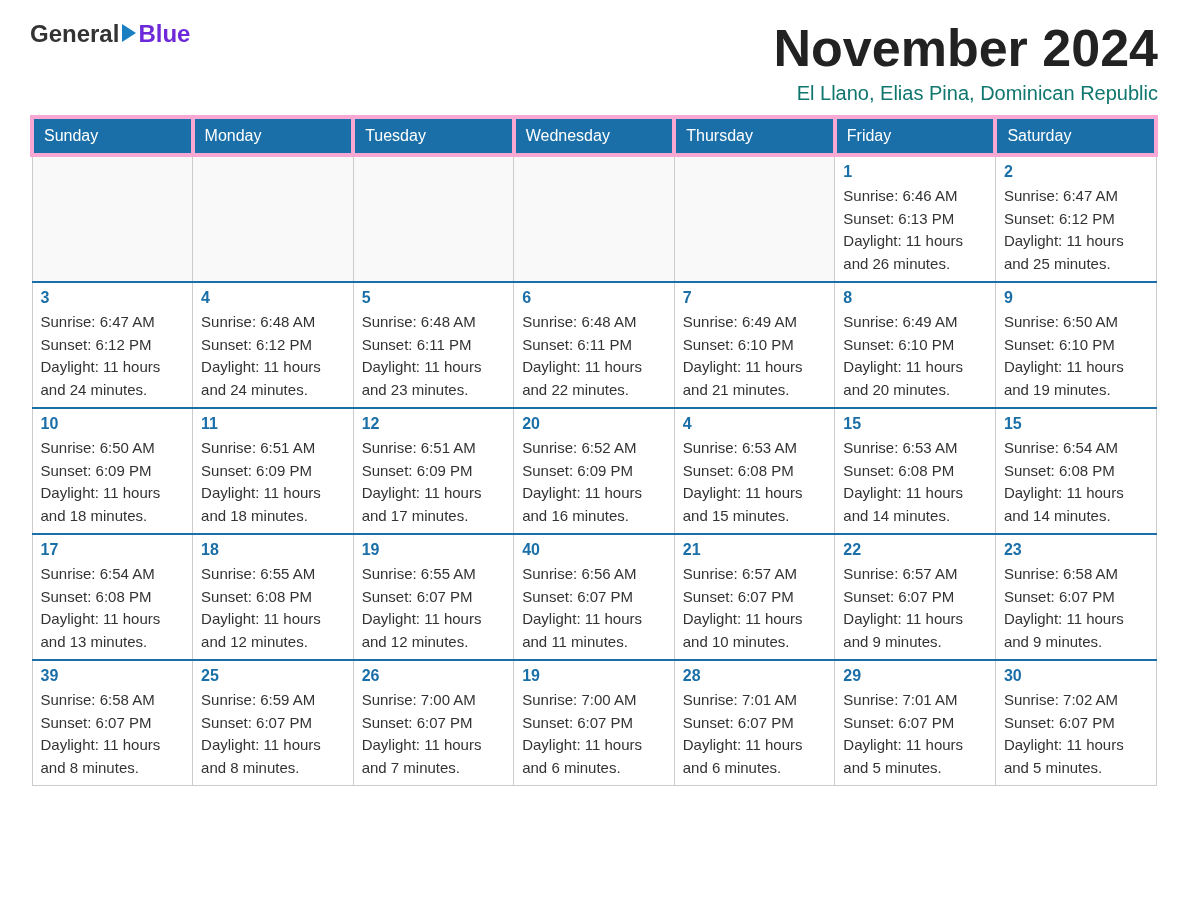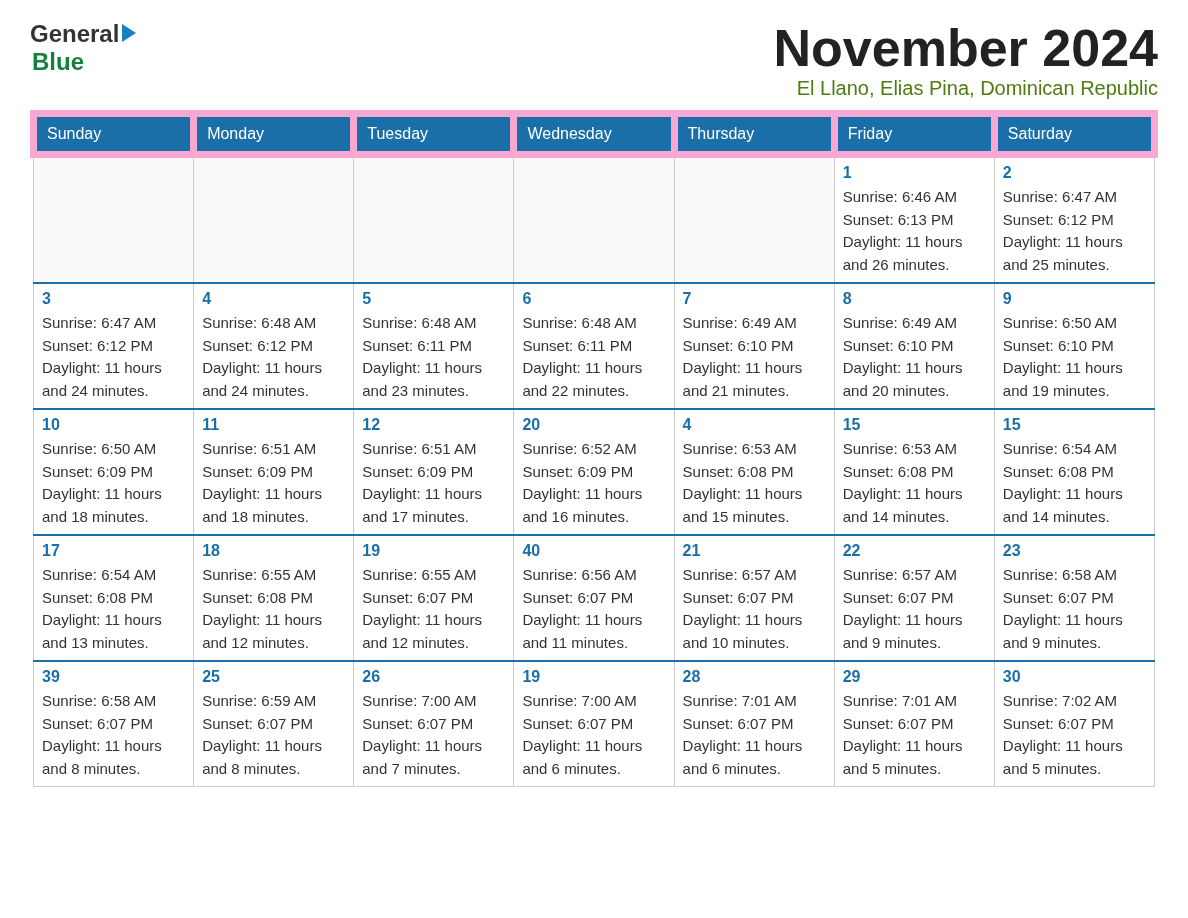--- a/index.html
+++ b/index.html
@@ -11,56 +11,57 @@
       min-height: 918px;
     }
     .header-area {
       display: flex;
       justify-content: space-between;
       align-items: flex-start;
       margin-bottom: 10px;
     }
     .logo-area {
       display: flex;
-      flex-direction: column;
+      flex-direction: row;
       align-items: flex-start;
     }
     .logo-text {
       display: flex;
       align-items: center;
       font-size: 22px;
       font-weight: bold;
       color: #333;
     }
     .title-area {
       text-align: right;
     }
     .main-title {
       font-size: 52px;
       font-weight: bold;
       color: #222;
       line-height: 1.1;
     }
     .subtitle {
       font-size: 20px;
-      color: #4d7c0f;
+      color: #0f766e;
+      margin-top: 5px;
     }
     .calendar-table {
       width: 100%;
       border-collapse: collapse;
       margin-top: 10px;
     }
     .calendar-table th {
       background-color: #1a6fa8;
       color: white;
       padding: 8px 10px;
       text-align: left;
       font-size: 16px;
       font-weight: normal;
-      border: 7px solid #f9a8d4;
+      border: 4px solid #f9a8d4;
     }
     .calendar-table td {
       border: 1px solid #ccc;
       vertical-align: top;
       padding: 6px 8px;
       width: 14.28%;
       min-height: 100px;
     }
     .day-number {
       font-size: 16px;
@@ -88,21 +89,21 @@
   <div class="logo-area">
     <div class="logo-text">
       <span style="color:#333; font-size:24px; font-weight:bold;">General</span>
       <span style="display:inline-block; margin-left:3px; margin-bottom:-2px;">
         <svg width="14" height="18" viewBox="0 0 14 18">
             <polygon points="0,0 14,9 0,18" fill="#1a7fc1"></polygon>
           </svg>
       </span>
     </div>
     <div>
-      <span style="color:#15803d; font-size:24px; font-weight:bold; margin-left:2px;">Blue</span>
+      <span style="color:#6d28d9; font-size:24px; font-weight:bold; margin-left:2px;">Blue</span>
     </div>
   </div>
   <div class="title-area">
     <div class="main-title">November 2024</div>
     <div class="subtitle">El Llano, Elias Pina, Dominican Republic</div>
   </div>
 </div>
 
 <table class="calendar-table">
   <thead>

